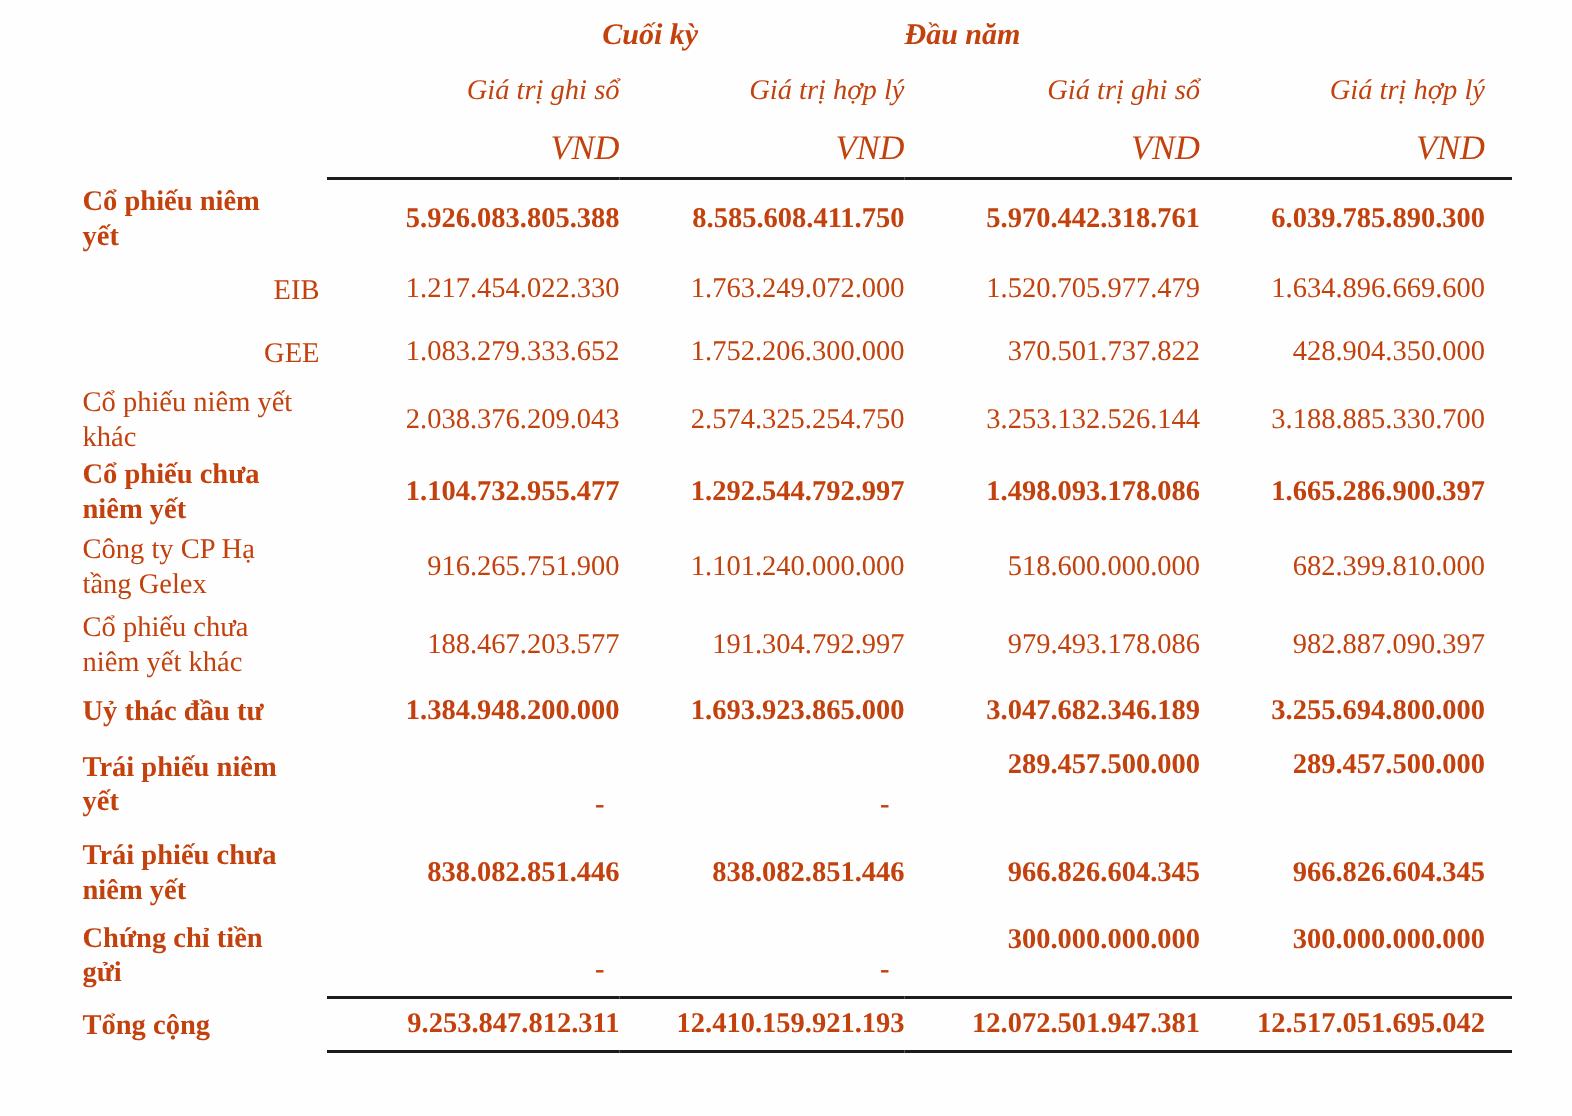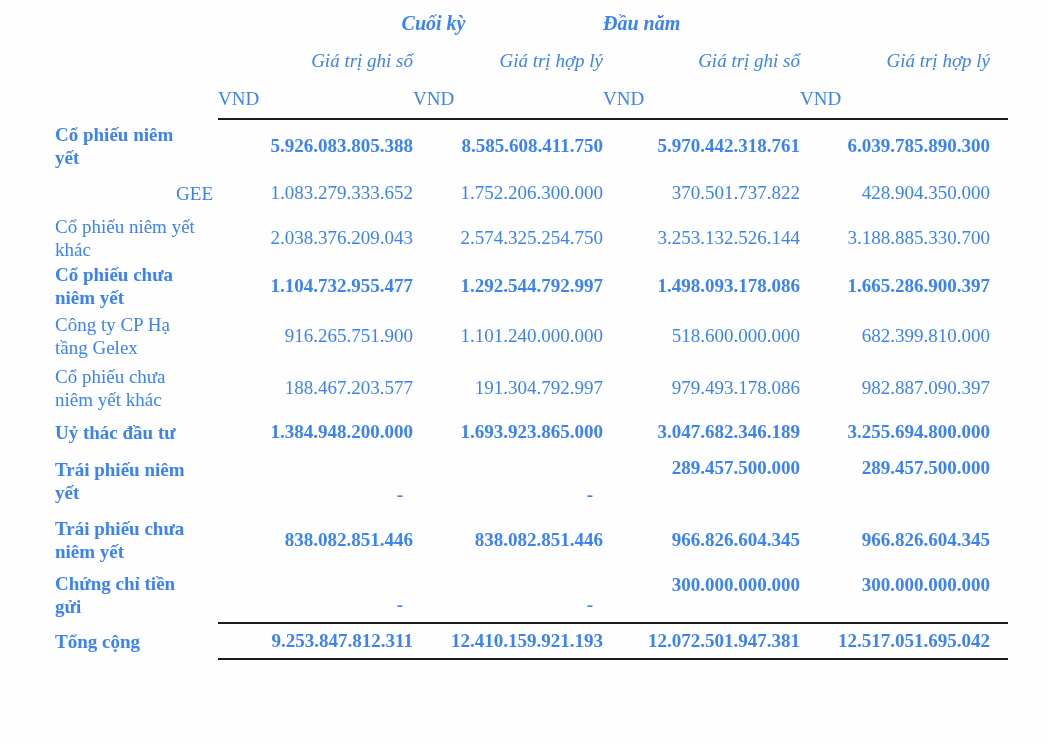--- a/index.html
+++ b/index.html
@@ -1,39 +1,39 @@
 <!DOCTYPE html>
 <html><head>
 <meta charset="utf-8">
 <style>
   html,body{margin:0;padding:0;background:#ffffff;}
   .page{
     position:relative;width:1048px;height:744px;background:#fefefdff;
     background:#fefefe;overflow:hidden;
-    font-family:"Liberation Serif","DejaVu Serif",serif;color:#3b82f6;
+    font-family:"Liberation Serif","DejaVu Serif",serif;color:#c2410c;
   }
   table{border-collapse:collapse;table-layout:fixed;margin:4px 0 0 0;}
   col.c-label{width:218px;}
   col.c1{width:195px;}
   col.c2{width:190px;}
   col.c3{width:197px;}
   col.c4{width:208px;}
   td{padding:0;font-size:19px;vertical-align:middle;}
   td.num{text-align:right;}
   td.c4pad{padding-right:18px;}
   td.label{padding-left:55px;white-space:pre-line;line-height:23px;}
   tr.sub td.label{padding-left:0;padding-right:5px;text-align:right;white-space:nowrap;}
   .b{font-weight:bold;}
   
   tr.hdr1 td{height:38px;font-style:italic;font-weight:bold;font-size:20px;}
   td.hdr-center-left{text-align:center;padding-left:46px;}
   td.hdr-center-right{text-align:left;padding-right:34px;}
   tr.hdr2 td{height:38px;font-style:italic;font-weight:normal;font-size:19px;text-align:right;}
   tr.hdr2 td.c4pad{padding-right:18px;}
-  tr.hdr3 td{height:38px;font-size:19px;text-align:left;}
+  tr.hdr3 td{height:38px;font-style:italic;font-size:23px;text-align:right;}
   tr.hdr3 td.num{border-bottom:2px solid #1c1c1c;}
   
   tr.r0 td{height:52px;}
   tr.r1 td,tr.r2 td,tr.r3 td{height:42px;}
   tr.r4 td,tr.r5 td{height:48px;}
   tr.r6 td,tr.r7 td{height:52px;}
   tr.r8 td{height:36px;}
   tr.r9 td,tr.r10 td{height:55px;}
   tr.r11 td{height:48px;}
   tr.r12 td{height:34px;}
@@ -81,20 +81,27 @@
 
     <tr class="r0">
       <td class="label b">Cổ phiếu niêm
 yết</td>
       <td class="num b">5.926.083.805.388</td>
       <td class="num b">8.585.608.411.750</td>
       <td class="num b">5.970.442.318.761</td>
       <td class="num b c4pad">6.039.785.890.300</td>
     </tr>
 
+    <tr class="r1 sub">
+      <td class="label">EIB</td>
+      <td class="num">1.217.454.022.330</td>
+      <td class="num">1.763.249.072.000</td>
+      <td class="num">1.520.705.977.479</td>
+      <td class="num c4pad">1.634.896.669.600</td>
+    </tr>
 
     <tr class="r2 sub">
       <td class="label">GEE</td>
       <td class="num">1.083.279.333.652</td>
       <td class="num">1.752.206.300.000</td>
       <td class="num">370.501.737.822</td>
       <td class="num c4pad">428.904.350.000</td>
     </tr>
 
 

